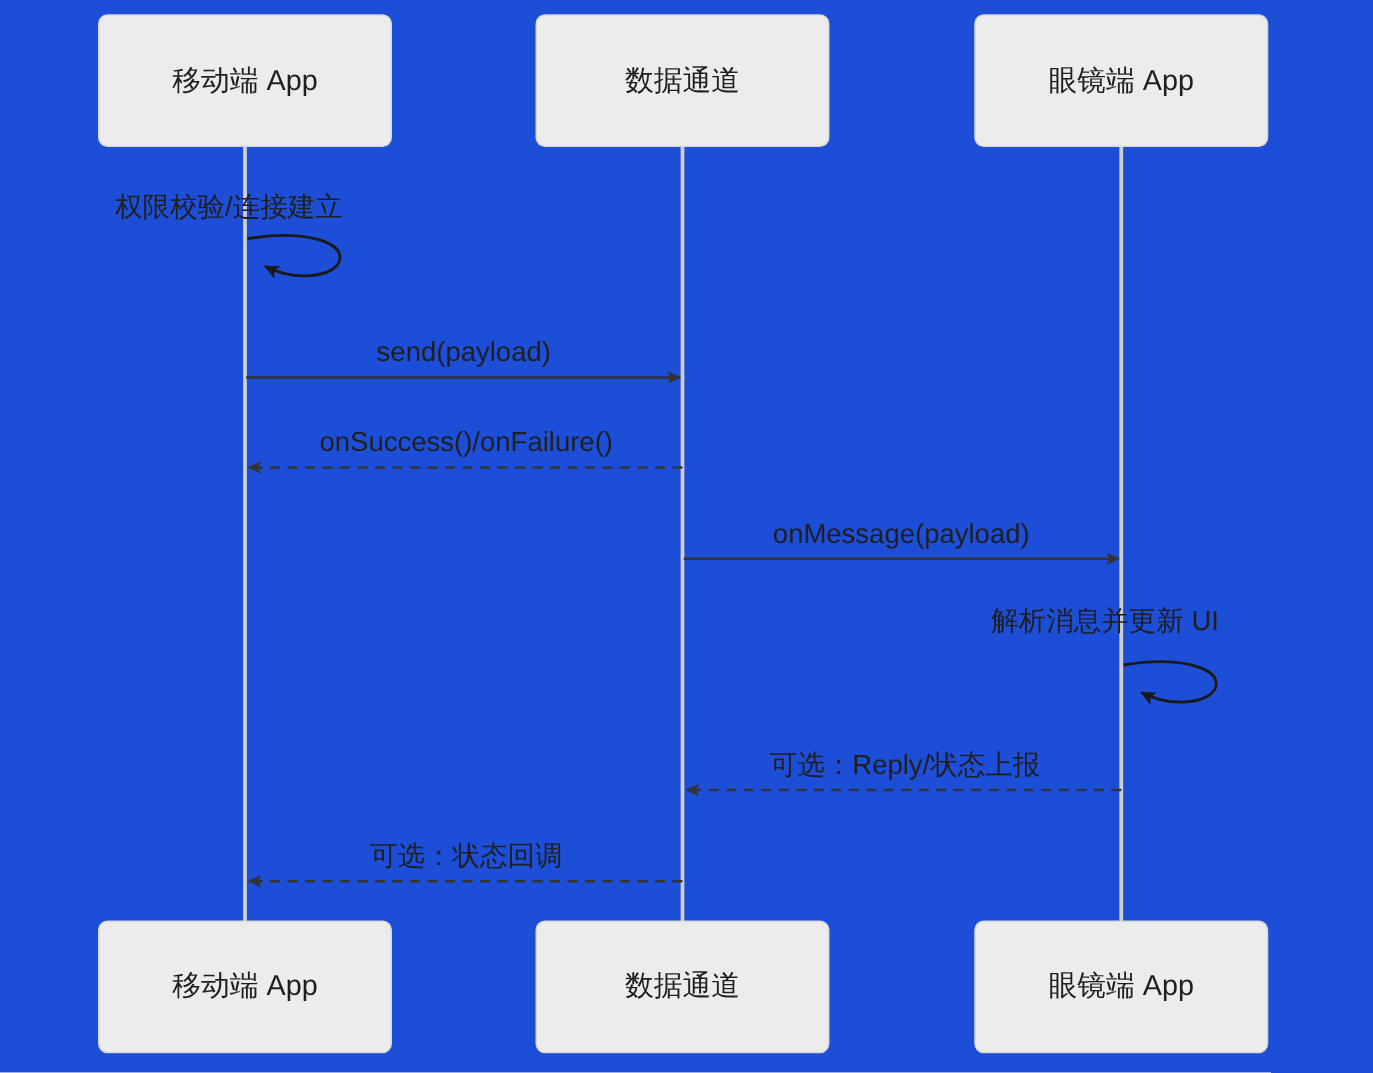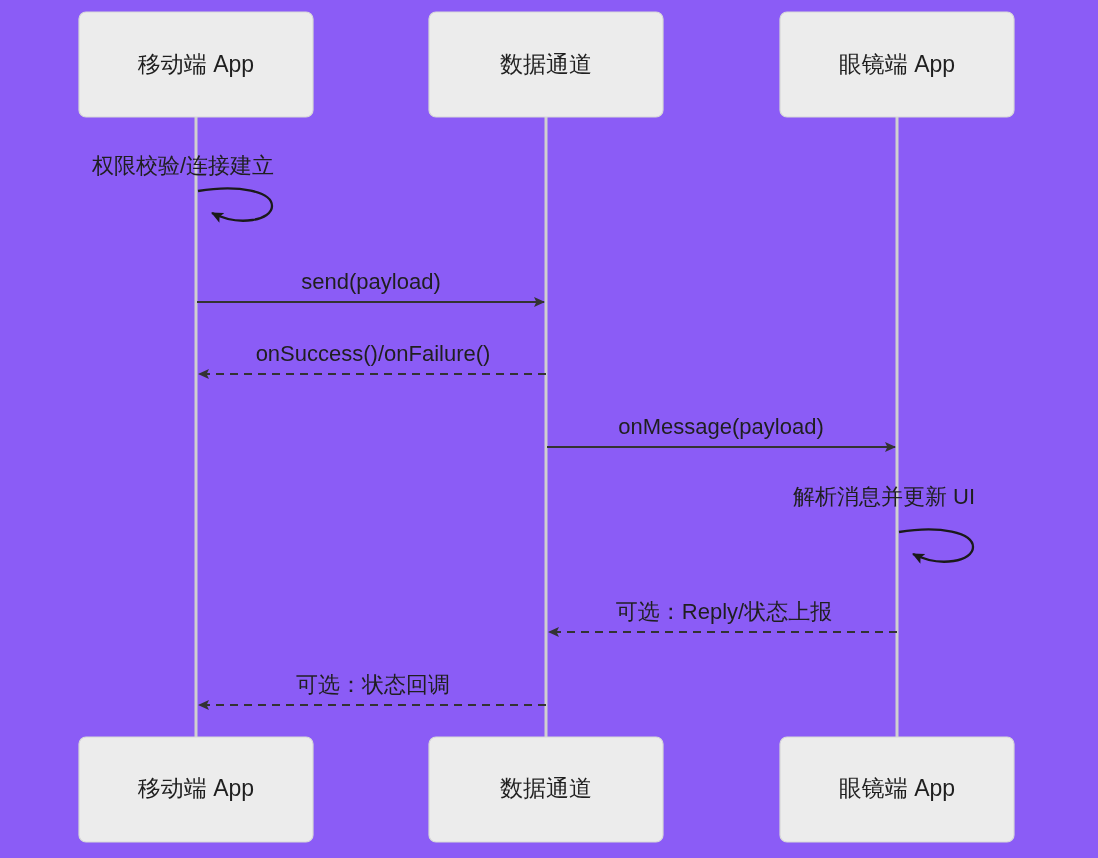--- a/index.html
+++ b/index.html
@@ -10,21 +10,21 @@
   body {
     font-family: "Liberation Sans", "DejaVu Sans", sans-serif;
     width: 1098px;
     height: 858px;
     overflow: hidden;
   }
   #diagram-root {
     position: relative;
     width: 1098px;
     height: 858px;
-    background: #8b5cf6;
+    background: #1d4ed8;
   }
   svg.diagram-canvas {
     position: absolute;
     top: 0;
     left: 0;
     width: 1098px;
     height: 858px;
   }
   .participant-box rect {
     fill: #ececec;

